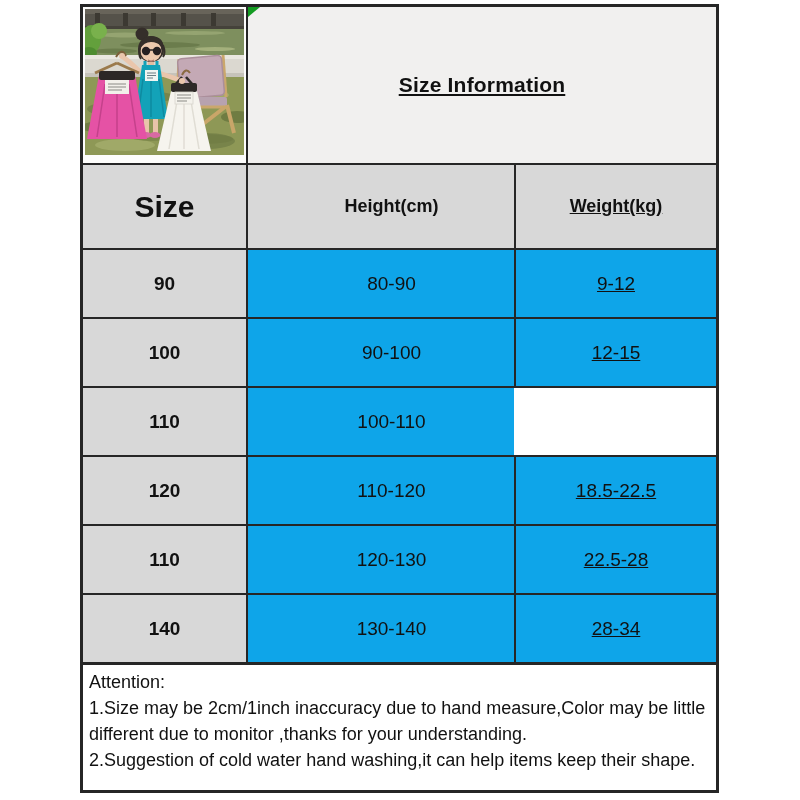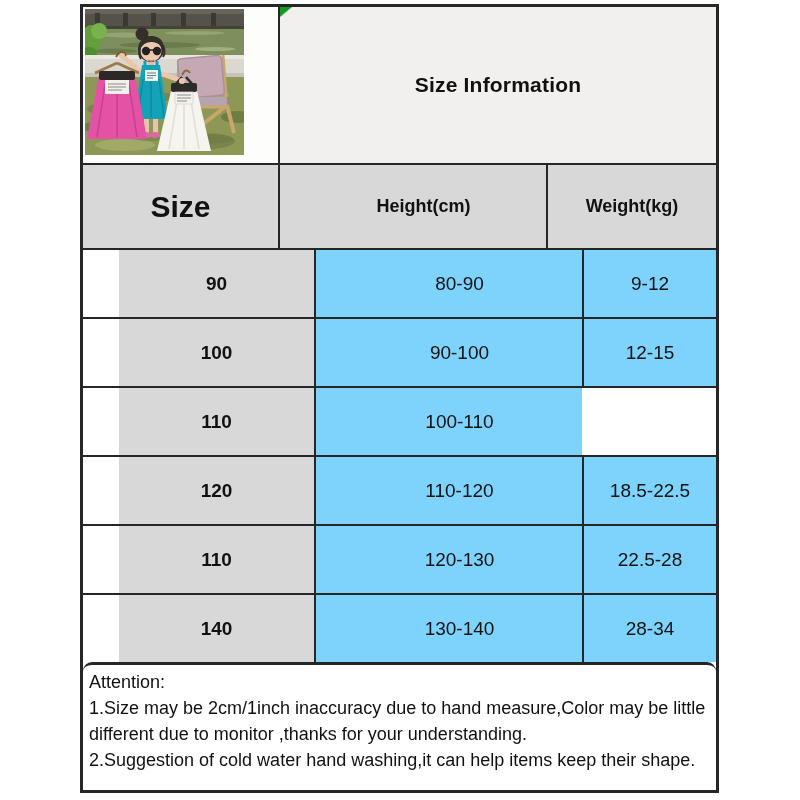--- a/index.html
+++ b/index.html
@@ -9,44 +9,44 @@
   }
   .sheet{
     position:absolute;left:80px;top:4px;width:639px;height:789px;
     border:3px solid #262626;background:#fff;box-sizing:border-box;
     display:flex;flex-direction:column;
   }
   .trow{display:flex;box-sizing:border-box;}
   .trow + .trow{border-top:2px solid #262626;}
   .cell{box-sizing:border-box;display:flex;align-items:center;justify-content:center;}
   .cell + .cell{border-left:2px solid #262626;}
-  .c1{width:195px;flex:0 0 auto;}
+  .c1{width:163px;flex:0 0 auto;}
   .c2{width:268px;flex:0 0 auto;padding-left:21px;}
-  .c3{flex:1 1 auto;}
+  .c3{flex:1 1 auto;text-decoration:underline;}
   
   .row-title{height:156px;flex:0 0 auto;}
   .photo-cell{background:#fdfdfc;align-items:flex-start;justify-content:flex-start;padding:2px 0 0 2px;}
   .title-cell{background:#f1f0ef;position:relative;}
   .page-title{font-size:21px;font-weight:bold;letter-spacing:.2px;}
   .corner-tri{position:absolute;top:0;left:0;width:0;height:0;
     border-top:10px solid #149b22;border-right:12px solid transparent;}
   
   .row-header{height:85px;flex:0 0 auto;}
   .row-header .cell{background:#d8d8d8;font-weight:bold;}
   .hdr-size{font-size:30px;}
   .hdr-col{font-size:18px;}
   
   .data-rows{flex:1 1 auto;display:flex;flex-direction:column;}
   .data-rows .trow{flex:1 1 0;border-top:2px solid #262626;}
-  .size-cell{background:#d8d8d8;font-weight:bold;font-size:19px;margin-left:36px;}
-  .val-cell{background:#7dd3fc;font-size:19px;}
+  .size-cell{background:#d8d8d8;font-weight:bold;font-size:19px;}
+  .val-cell{background:#0ea5e9;font-size:19px;}
   
   .attention{
     flex:0 0 auto;height:128px;border-top:3px solid #262626;background:#ffffff;
-    padding:4px 6px;box-sizing:border-box;font-size:18px;line-height:26px;border-radius:9px;
+    padding:4px 6px;box-sizing:border-box;font-size:18px;line-height:26px;
   }
   .attention div{white-space:nowrap;}
   svg{display:block;}
 </style>
 </head>
 <body>
 
 <div class="sheet">
 
   <div class="trow row-title">

